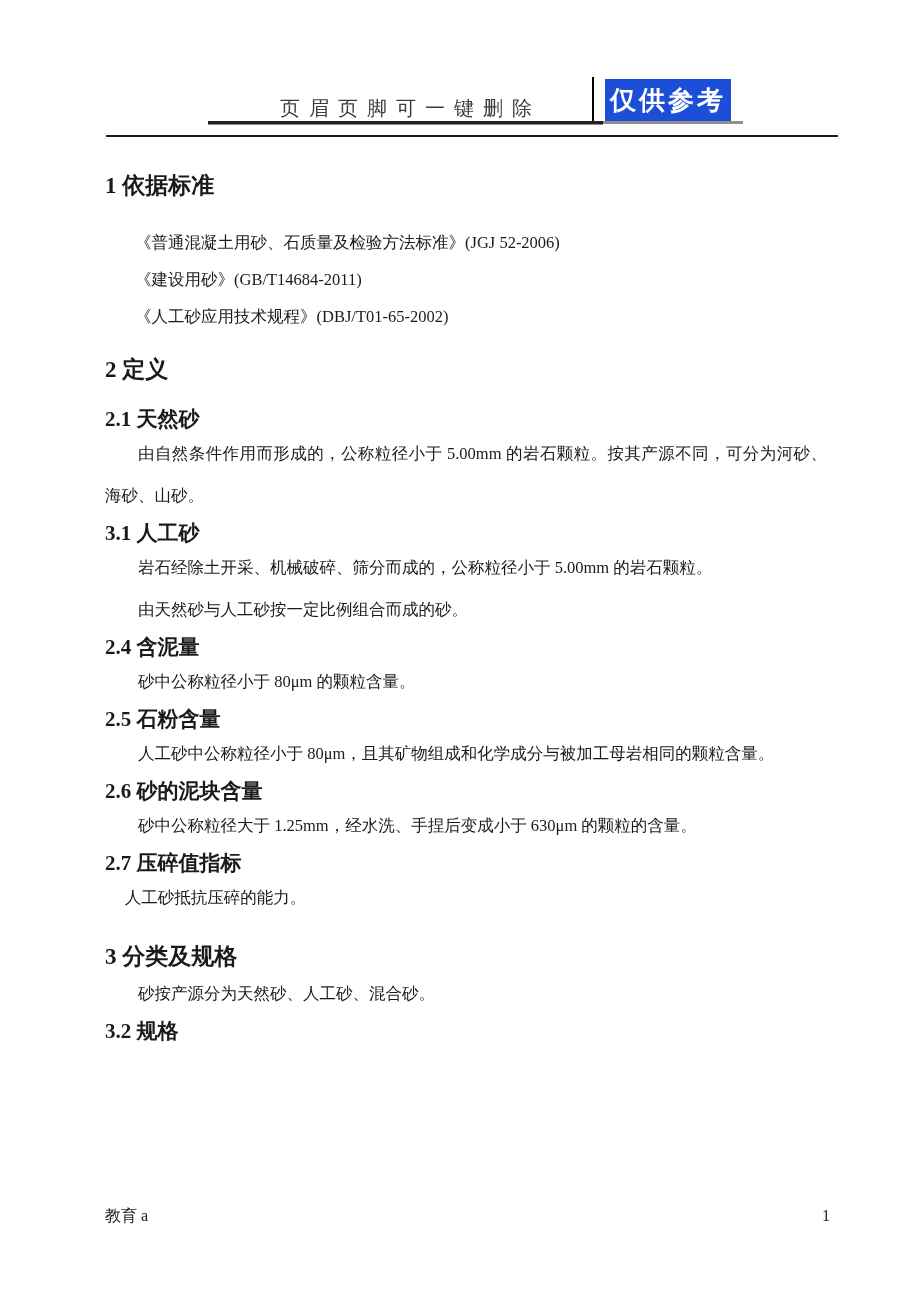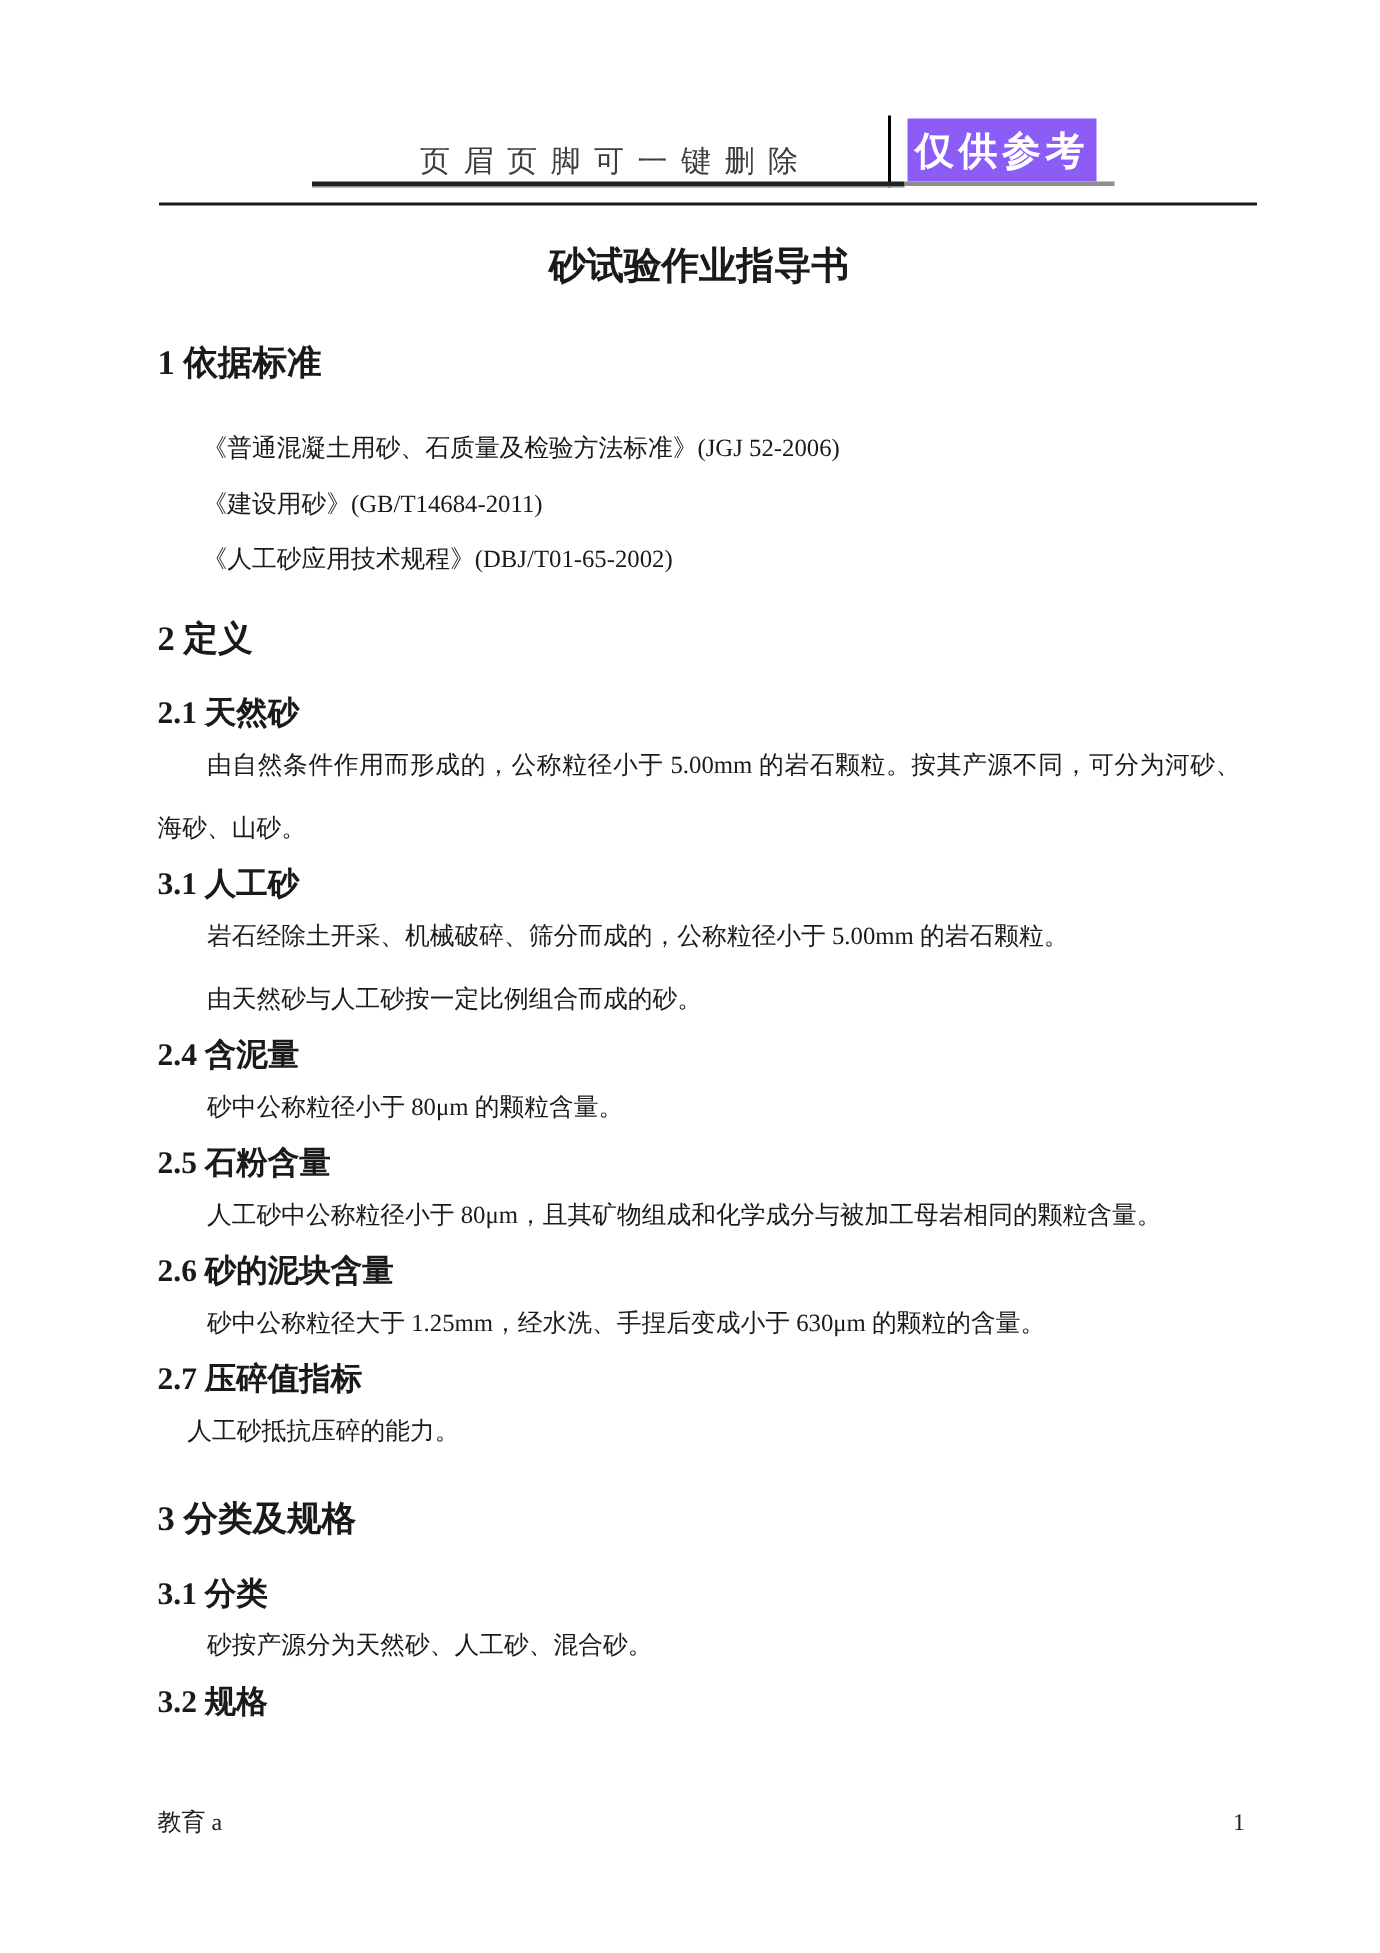--- a/index.html
+++ b/index.html
@@ -15,21 +15,21 @@
   
   .hdr{position:absolute;top:0;left:3px;width:920px;height:140px;}
   .hdr-banner{
     position:absolute;left:277px;top:95px;
     font-size:20px;line-height:26px;letter-spacing:9px;
     color:#3d3d3d;white-space:nowrap;
   }
   .hdr-vbar{position:absolute;left:589px;top:77px;width:2px;height:48px;background:#000;}
   .hdr-badge{
     position:absolute;left:602px;top:79px;width:126px;height:42px;
-    background:#8b5cf6;color:#ffffff;
+    background:#1d4ed8;color:#ffffff;
     font-size:26px;font-weight:700;letter-spacing:3px;
     display:flex;align-items:center;justify-content:center;
     white-space:nowrap;
   }
   .hdr-underline-dark{position:absolute;left:205px;top:121px;width:395px;height:3px;background:#222;box-shadow:0 1px 0 #8a8a8a;}
   .hdr-underline-gray{position:absolute;left:600px;top:121px;width:140px;height:3px;background:#8e8e8e;}
   .hdr-rule{position:absolute;left:103px;top:135px;width:732px;height:2px;background:#1a1a1a;}
   
   .content{position:absolute;top:137px;left:0;width:920px;padding:0 93px 0 105px;box-sizing:border-box;}
   .doc-title{font-size:25px;line-height:30px;font-weight:700;text-align:center;margin:26px 0 0;}
@@ -59,21 +59,20 @@
     <div class="hdr-banner">页眉页脚可一键删除</div>
     <div class="hdr-vbar"></div>
     <div class="hdr-badge">仅供参考</div>
     <div class="hdr-underline-dark"></div>
     <div class="hdr-underline-gray"></div>
     <div class="hdr-rule"></div>
   </div>
 
   <div class="content">
 
-    <h1 class="doc-title">砂试验作业指导书</h1>
 
     <h2 class="sec sec-1">1 依据标准</h2>
     <ul class="refs">
       <li>《普通混凝土用砂、石质量及检验方法标准》(JGJ 52-2006)</li>
       <li>《建设用砂》(GB/T14684-2011)</li>
       <li>《人工砂应用技术规程》(DBJ/T01-65-2002)</li>
     </ul>
 
     <h2 class="sec sec-2">2 定义</h2>
 
@@ -92,21 +91,20 @@
     <p class="para">人工砂中公称粒径小于 80μm，且其矿物组成和化学成分与被加工母岩相同的颗粒含量。</p>
 
     <h3 class="sub">2.6 砂的泥块含量</h3>
     <p class="para">砂中公称粒径大于 1.25mm，经水洗、手捏后变成小于 630μm 的颗粒的含量。</p>
 
     <h3 class="sub">2.7 压碎值指标</h3>
     <p class="para indent-1">人工砂抵抗压碎的能力。</p>
 
     <h2 class="sec sec-3">3 分类及规格</h2>
 
-    <h3 class="sub first">3.1 分类</h3>
     <p class="para">砂按产源分为天然砂、人工砂、混合砂。</p>
 
     <h3 class="sub">3.2 规格</h3>
 
   </div>
 
   <div class="footer">
     <span>教育 a</span>
     <span>1</span>
   </div>

